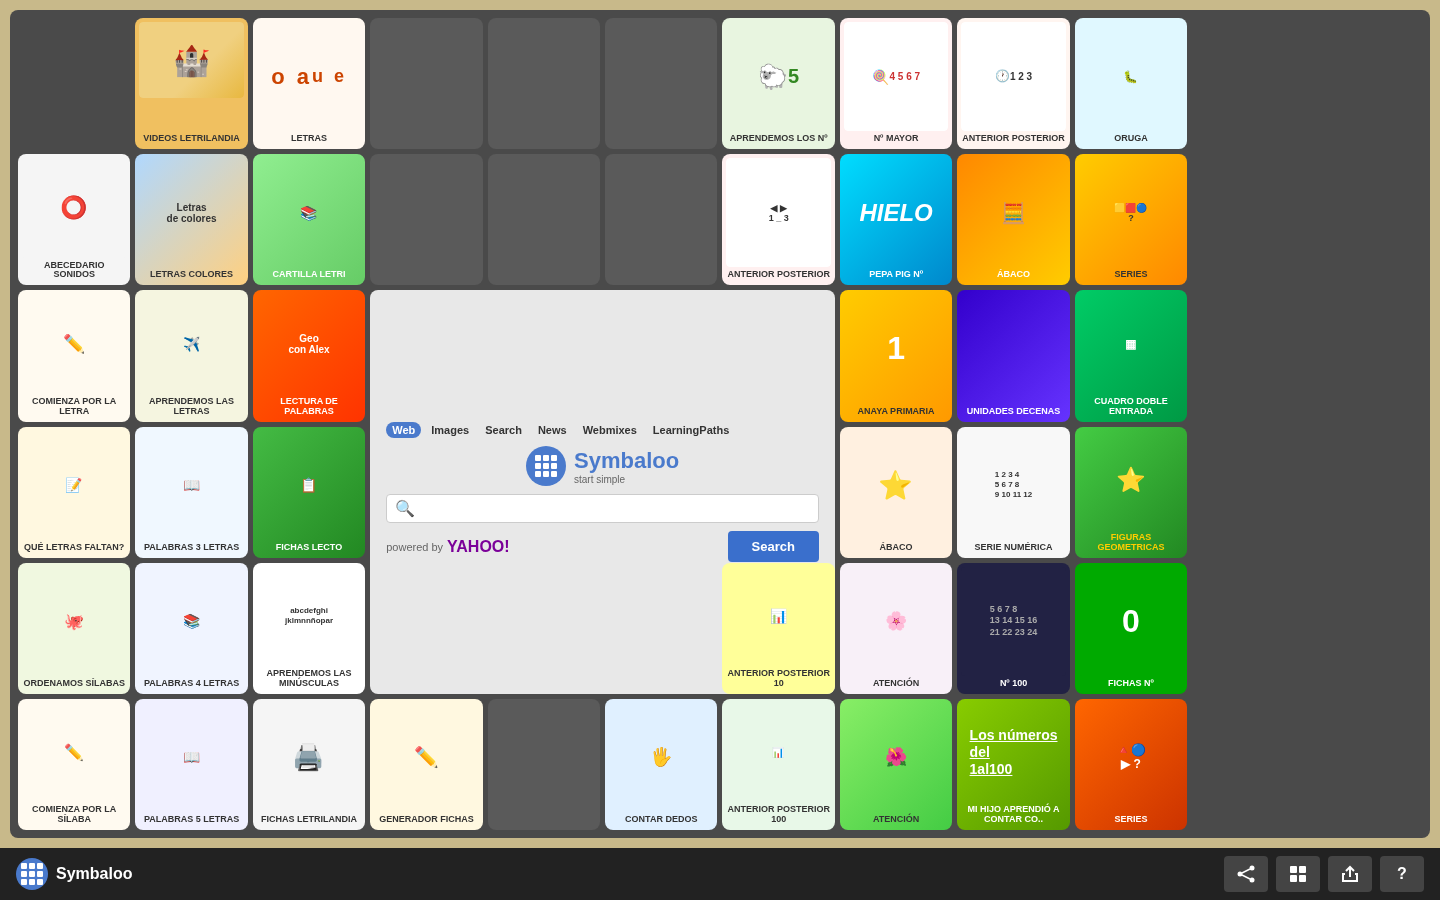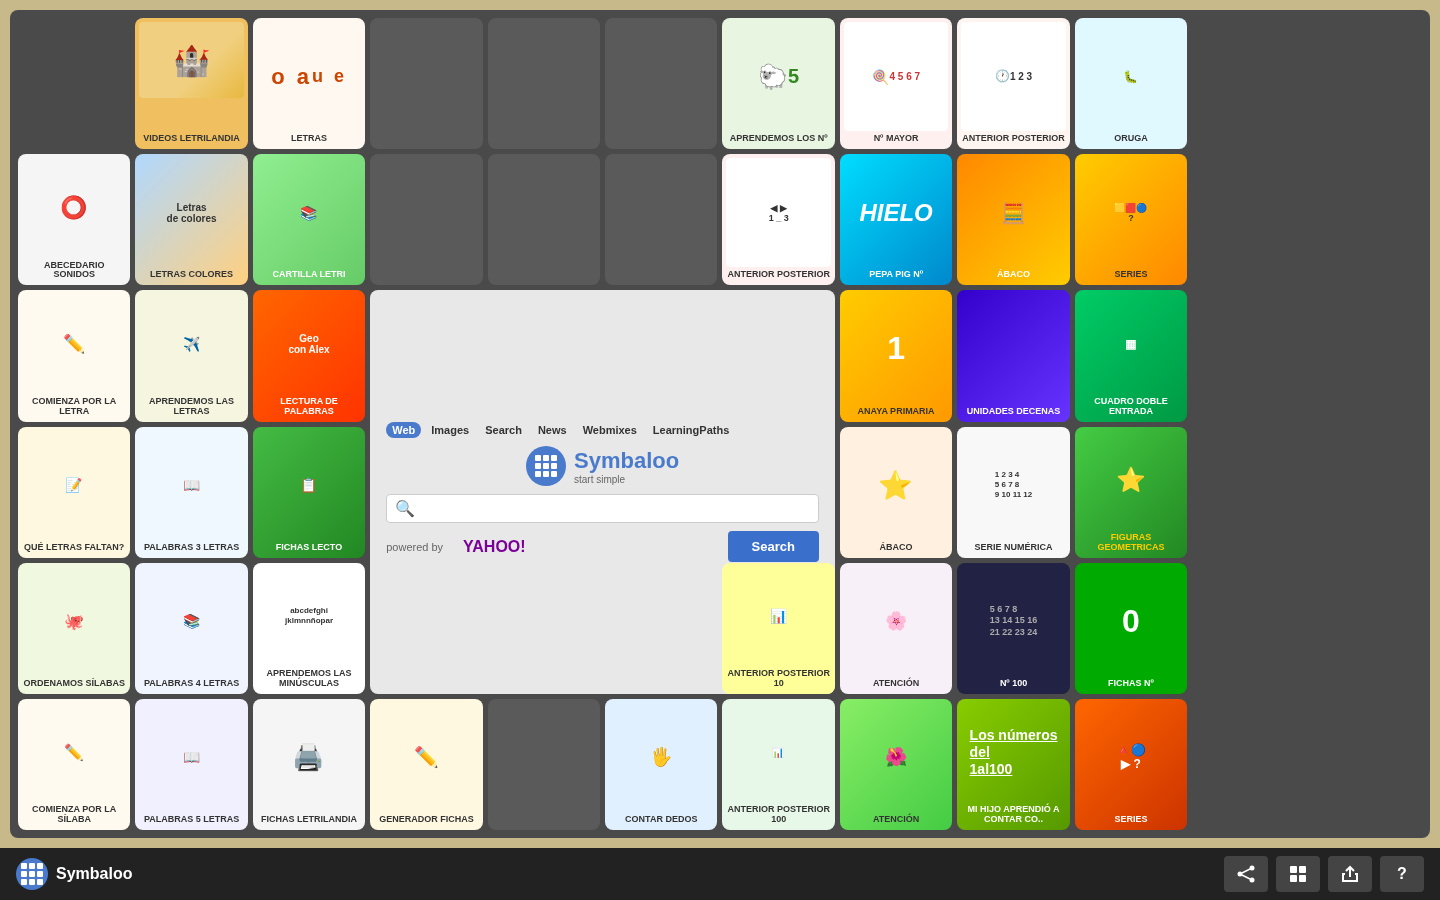--- a/index.html
+++ b/index.html
@@ -146,21 +146,21 @@
       display: flex;
       align-items: center;
       justify-content: space-between;
       width: 100%;
     }
     .powered-by {
       font-size: 11px;
       color: #666;
       display: flex;
       align-items: center;
-      gap: 20px;
+      gap: 4px;
     }
     .yahoo-logo {
       font-size: 16px;
       font-weight: bold;
       color: #7b0099;
     }
     .search-button {
       background: #3a6fcc;
       color: white;
       border: none;

